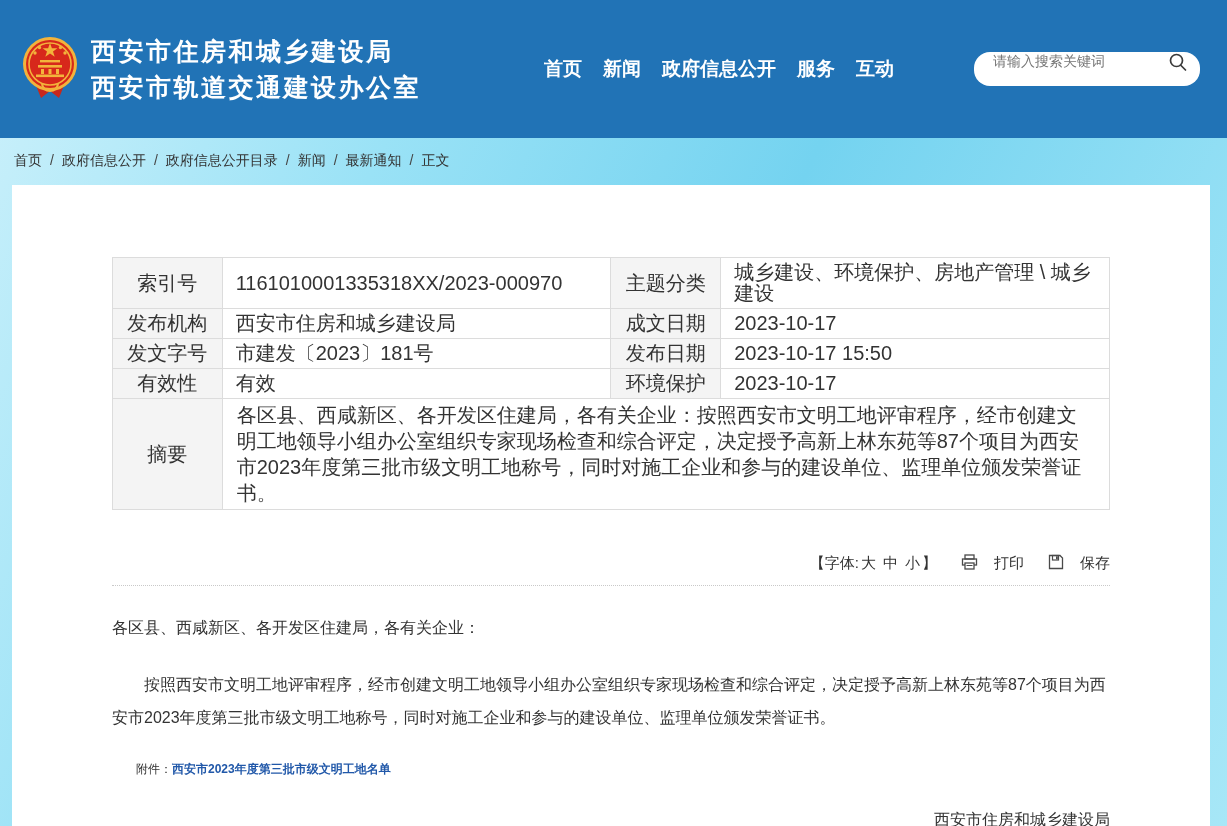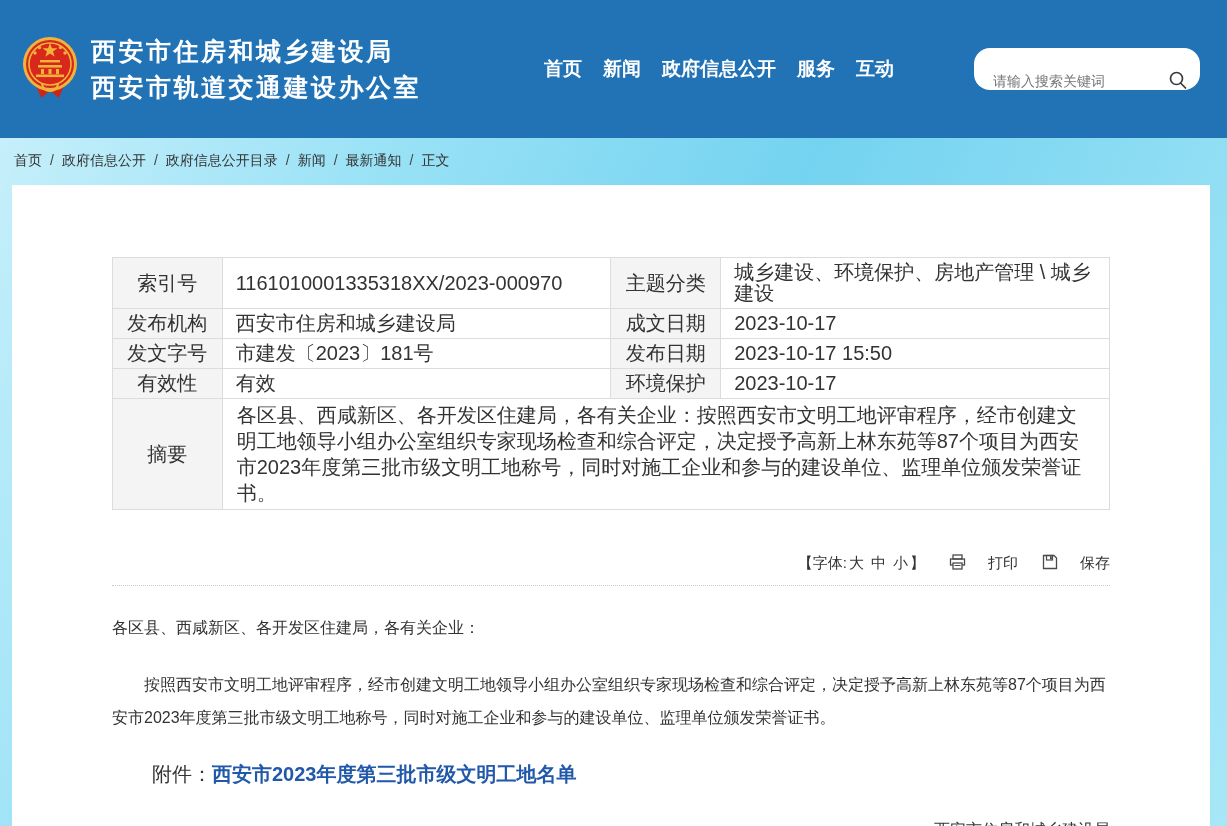--- a/index.html
+++ b/index.html
@@ -16,23 +16,23 @@
     height:138px; background:#2173b6;
     display:flex; align-items:center;
     padding:0 27px 0 22px;
   }
   .brand { display:flex; align-items:center; gap:13px; }
   .emblem svg { display:block; }
   .brand-text { color:#fff; font-weight:bold; font-size:25px; line-height:36px; letter-spacing:2.5px; }
   .main-nav { display:flex; gap:21px; margin-left:123px; white-space:nowrap; }
   .main-nav a { color:#fff; font-size:19px; font-weight:bold; text-decoration:none; cursor:pointer; }
   .search-box {
-    margin-left:auto; width:226px; height:42px; background:#fff;
-    border-radius:16px; display:flex; align-items:flex-end;
-    padding:12px 12px 0 17px;
+    margin-left:auto; width:226px; height:34px; background:#fff;
+    border-radius:16px; display:flex; align-items:flex-start;
+    padding:0 12px 0 17px;
   }
   .search-box input {
     border:none; outline:none; flex:1; min-width:0;
     font-size:14px; color:#333; background:transparent;
     font-family:inherit;
   }
   .search-box input::placeholder { color:#767676; }
   .search-icon { display:flex; cursor:pointer; }
 
   
@@ -61,27 +61,27 @@
   .meta th { background:#f4f4f4; text-align:center; }
   .meta td { text-align:left; }
   .meta .summary-cell { line-height:26px; padding:3px 14px; }
 
   .toolbar {
     margin-top:44px; display:flex; justify-content:flex-end; align-items:center;
     font-size:15px; color:#333;
   }
   .toolbar .font-sizes { display:flex; gap:7px; margin:0 2px; }
   .toolbar .font-sizes a { color:#333; text-decoration:none; cursor:pointer; }
-  .tool-btn { display:flex; align-items:center; gap:22px; margin-left:24px; cursor:pointer; color:#333; }
+  .tool-btn { display:flex; align-items:center; gap:16px; margin-left:24px; cursor:pointer; color:#333; }
   .divider { border-bottom:1px dotted #c9c9c9; margin-top:12px; }
 
   .body-para { margin:0; font-size:16px; line-height:33px; color:#333; }
   .para-1 { margin-top:25px; }
   .para-2 { margin-top:24px; text-indent:2em; }
-  .attach-line { margin-top:27px; font-size:20px; text-indent:2em; }
+  .attach-line { margin-top:27px; font-size:12px; text-indent:2em; }
   .attach-line a { color:#2158a9; font-weight:bold; text-decoration:none; cursor:pointer; }
   .sign-line { margin-top:32px; text-align:right; font-size:16px; }
 </style>
 </head>
 <body>
 
 <header class="site-header">
   <div class="brand">
     <span class="emblem">
       <svg width="56" height="66" viewBox="0 0 56 66">

